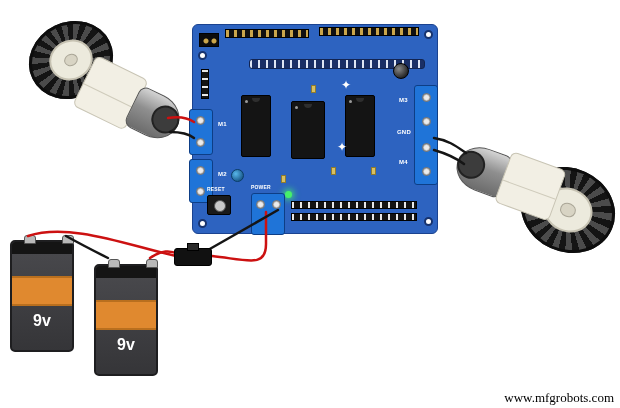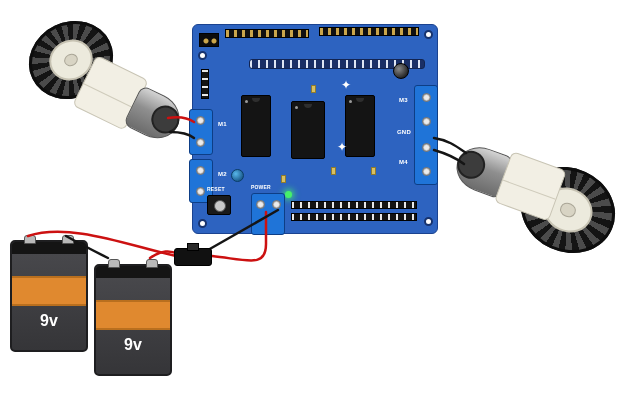--- a/index.html
+++ b/index.html
@@ -66,21 +66,21 @@
               transform-origin:left center}
   .motor-right{left:458px;top:132px;width:106px;height:56px;transform:rotate(20deg);
                transform-origin:left center}
   .gearbox{position:absolute;background:#f2efe4;border:1px solid #c8c4b4;border-radius:6px}
   .gearbox .seam{position:absolute;left:0;top:55%;width:100%;height:1px;background:#cfcbbb}
   .mcan{position:absolute;border:1px solid #555;
         background:linear-gradient(180deg,#d3d3d3,#8f8f8f 45%,#6c6c6c)}
   .endcap{position:absolute;border-radius:50%;background:#3c3c3c;border:2px solid #222}
 
   
-  .battery{position:absolute;width:78px;height:112px;border:2px solid #1e1e20;border-radius:5px;
+  .battery{position:absolute;width:64px;height:112px;border:2px solid #1e1e20;border-radius:5px;
            background:linear-gradient(180deg,#4a4a4e,#353538);z-index:2}
   .bat-top{position:absolute;left:0;top:0;width:100%;height:12px;background:#141414;
            border-radius:3px 3px 0 0}
   .term{position:absolute;top:-7px;width:12px;height:9px;background:#b9b9b9;border:1px solid #555;
         border-radius:3px 3px 1px 1px}
   .band{position:absolute;left:0;top:34px;width:100%;height:30px;background:#e0892f;
         border-top:2px solid #b96f1e;border-bottom:2px solid #b96f1e}
   .bat-label{position:absolute;left:0;top:70px;width:100%;text-align:center;color:#fff;
              font-weight:700;font-size:16px}
   .battery-1{left:10px;top:240px}
@@ -216,13 +216,14 @@
     <path d="M66,236 C84,246 96,252 108,258" fill="none" stroke-width="2.5" stroke-linecap="round" stroke="#151515"></path>
     <path d="M150,258 C162,250 170,250 178,254" fill="none" stroke-width="2.5" stroke-linecap="round" stroke="#cc1111"></path>
     <path d="M212,256 C248,260 266,268 266,244 L266,212" fill="none" stroke-width="2.5" stroke-linecap="round" stroke="#cc1111"></path>
     <path d="M278,210 L208,250" fill="none" stroke-width="2.5" stroke-linecap="round" stroke="#151515"></path>
     <path d="M168,118 C180,116 188,118 194,122" fill="none" stroke-width="2.5" stroke-linecap="round" stroke="#cc1111"></path>
     <path d="M170,132 C182,132 189,134 194,138" fill="none" stroke-width="2.5" stroke-linecap="round" stroke="#151515"></path>
     <path d="M434,138 C448,140 456,146 466,153" fill="none" stroke-width="2.5" stroke-linecap="round" stroke="#151515"></path>
     <path d="M434,150 C448,154 456,158 464,164" fill="none" stroke-width="2.5" stroke-linecap="round" stroke="#151515"></path>
   </svg>
 
+  <div class="watermark">www.mfgrobots.com</div>
 </div>
 
 </body></html>

